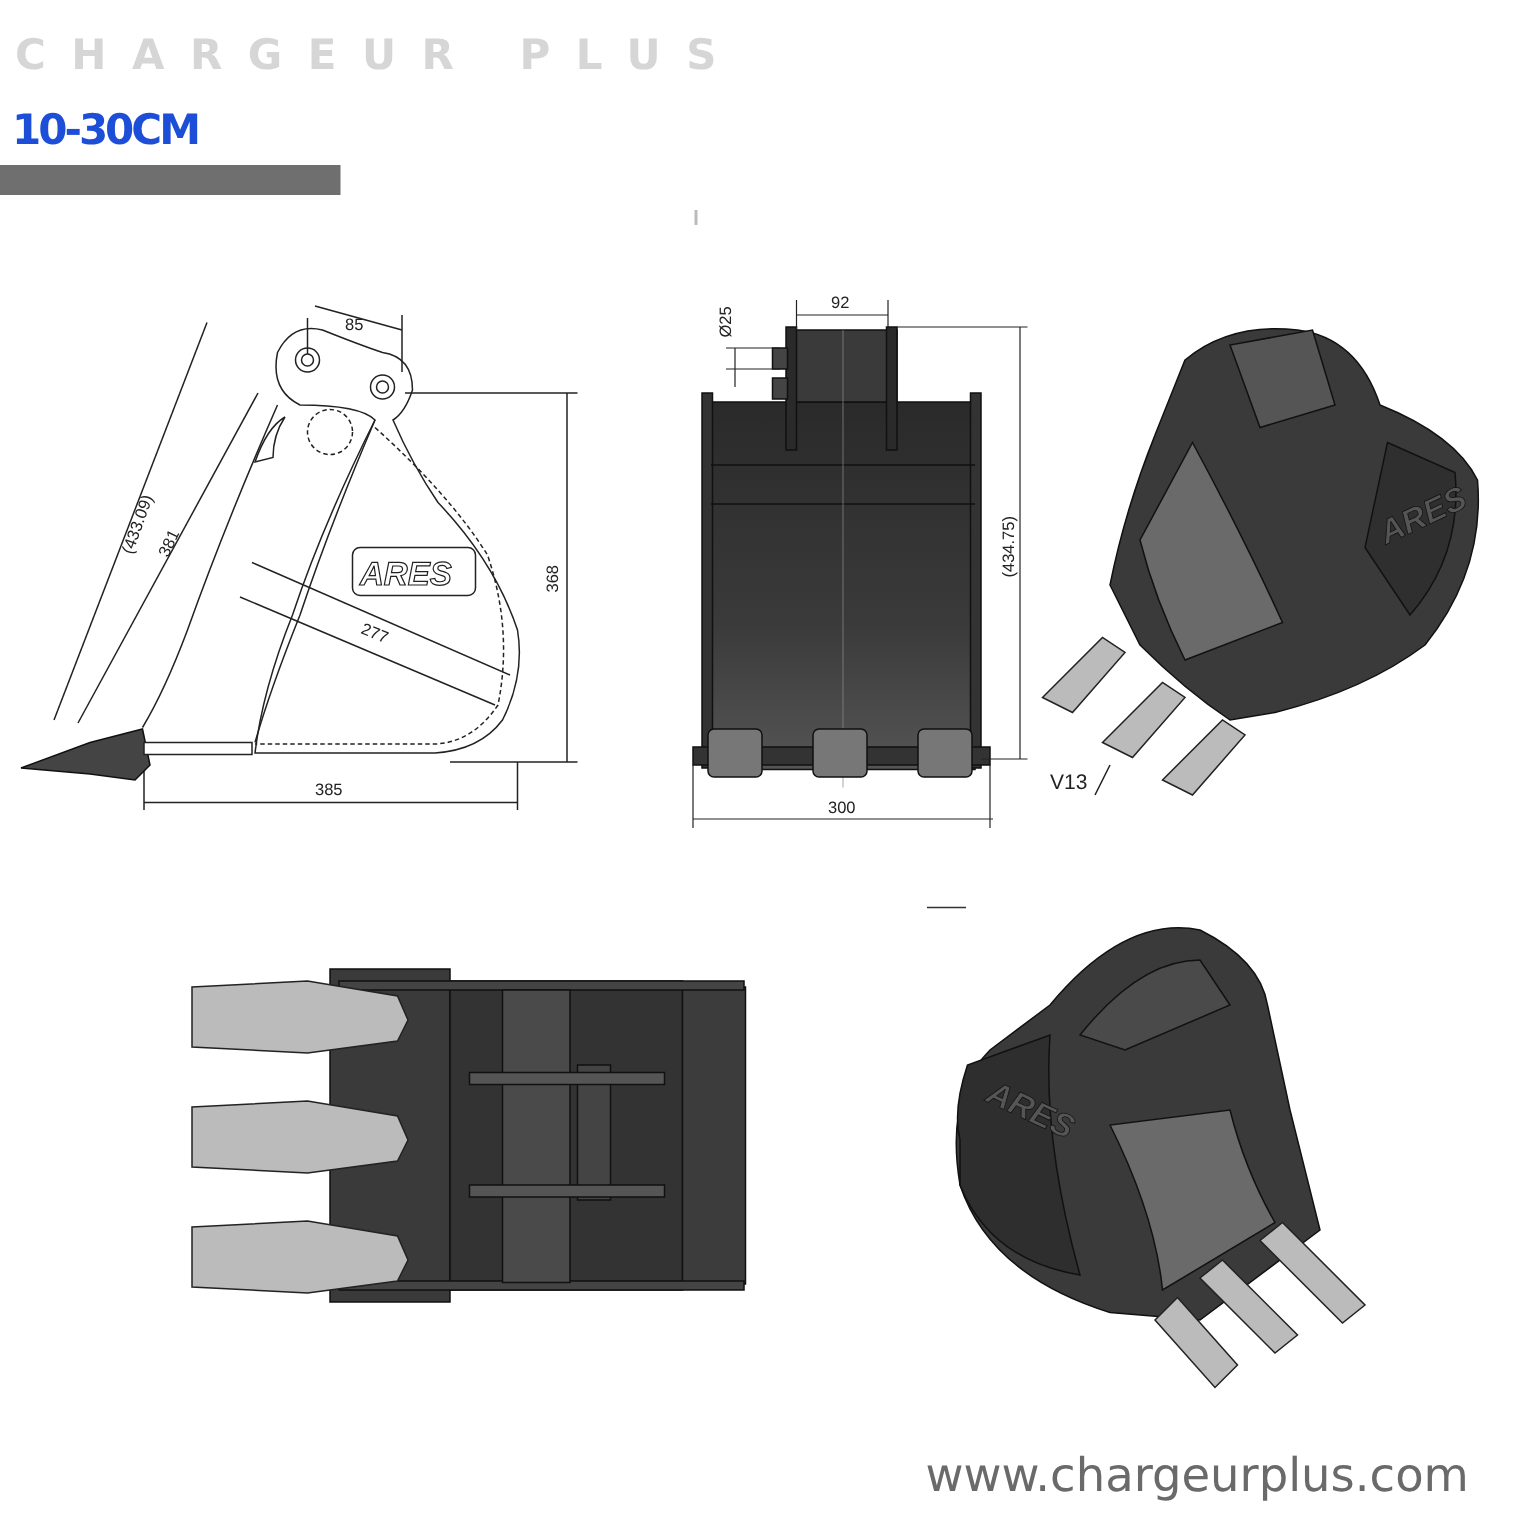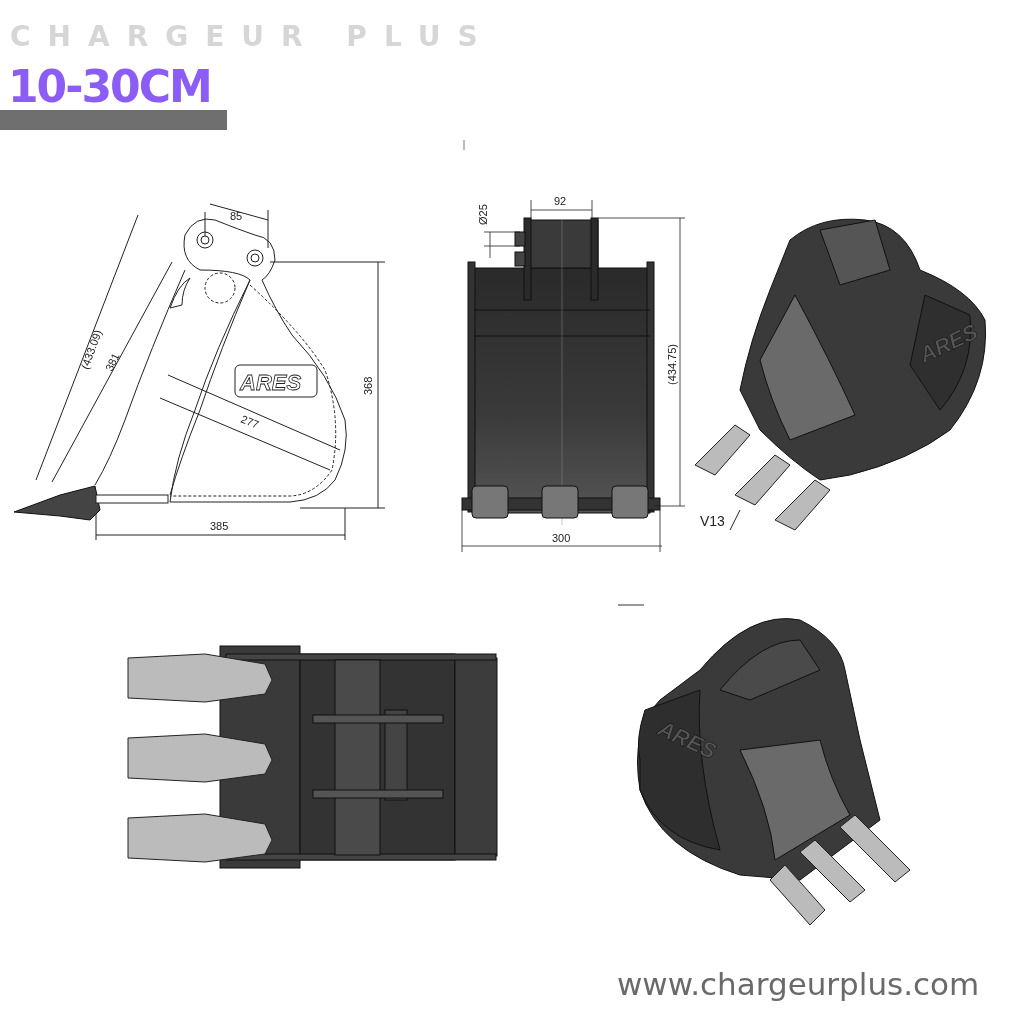--- a/index.html
+++ b/index.html
@@ -1,18 +1,18 @@
 <!DOCTYPE html>
 <html><head>
 <meta charset="utf-8">
 <style>
   html,body{margin:0;padding:0;background:#fff;}
   body{width:1024px;height:1024px;position:relative;overflow:hidden;font-family:"DejaVu Sans",sans-serif;}
   .brand{position:absolute;left:10px;top:14px;font-family:"DejaVu Sans",sans-serif;font-weight:bold;font-size:28px;letter-spacing:17px;color:#d6d6d6;line-height:46px;}
-  .size{position:absolute;left:8px;top:62px;font-family:"DejaVu Sans",sans-serif;font-weight:bold;font-size:44px;color:#8b5cf6;letter-spacing:-2px;line-height:50px;}
+  .size{position:absolute;left:8px;top:62px;font-family:"DejaVu Sans",sans-serif;font-weight:bold;font-size:28px;color:#1d4ed8;letter-spacing:-2px;line-height:50px;}
   .bar{position:absolute;left:0;top:110px;width:227px;height:20px;background:#6f6f6f;}
   .tick{position:absolute;left:463px;top:140px;width:2px;height:10px;background:#bbb;}
   .url{position:absolute;left:617px;top:966px;font-family:"DejaVu Sans",sans-serif;font-size:31px;color:#6a6a6a;letter-spacing:0px;}
   svg{position:absolute;}
   .dim{font-family:"Liberation Sans",sans-serif;font-size:11px;fill:#222;}
 </style>
 </head>
 <body>
 
 <div class="brand">CHARGEUR PLUS</div>

